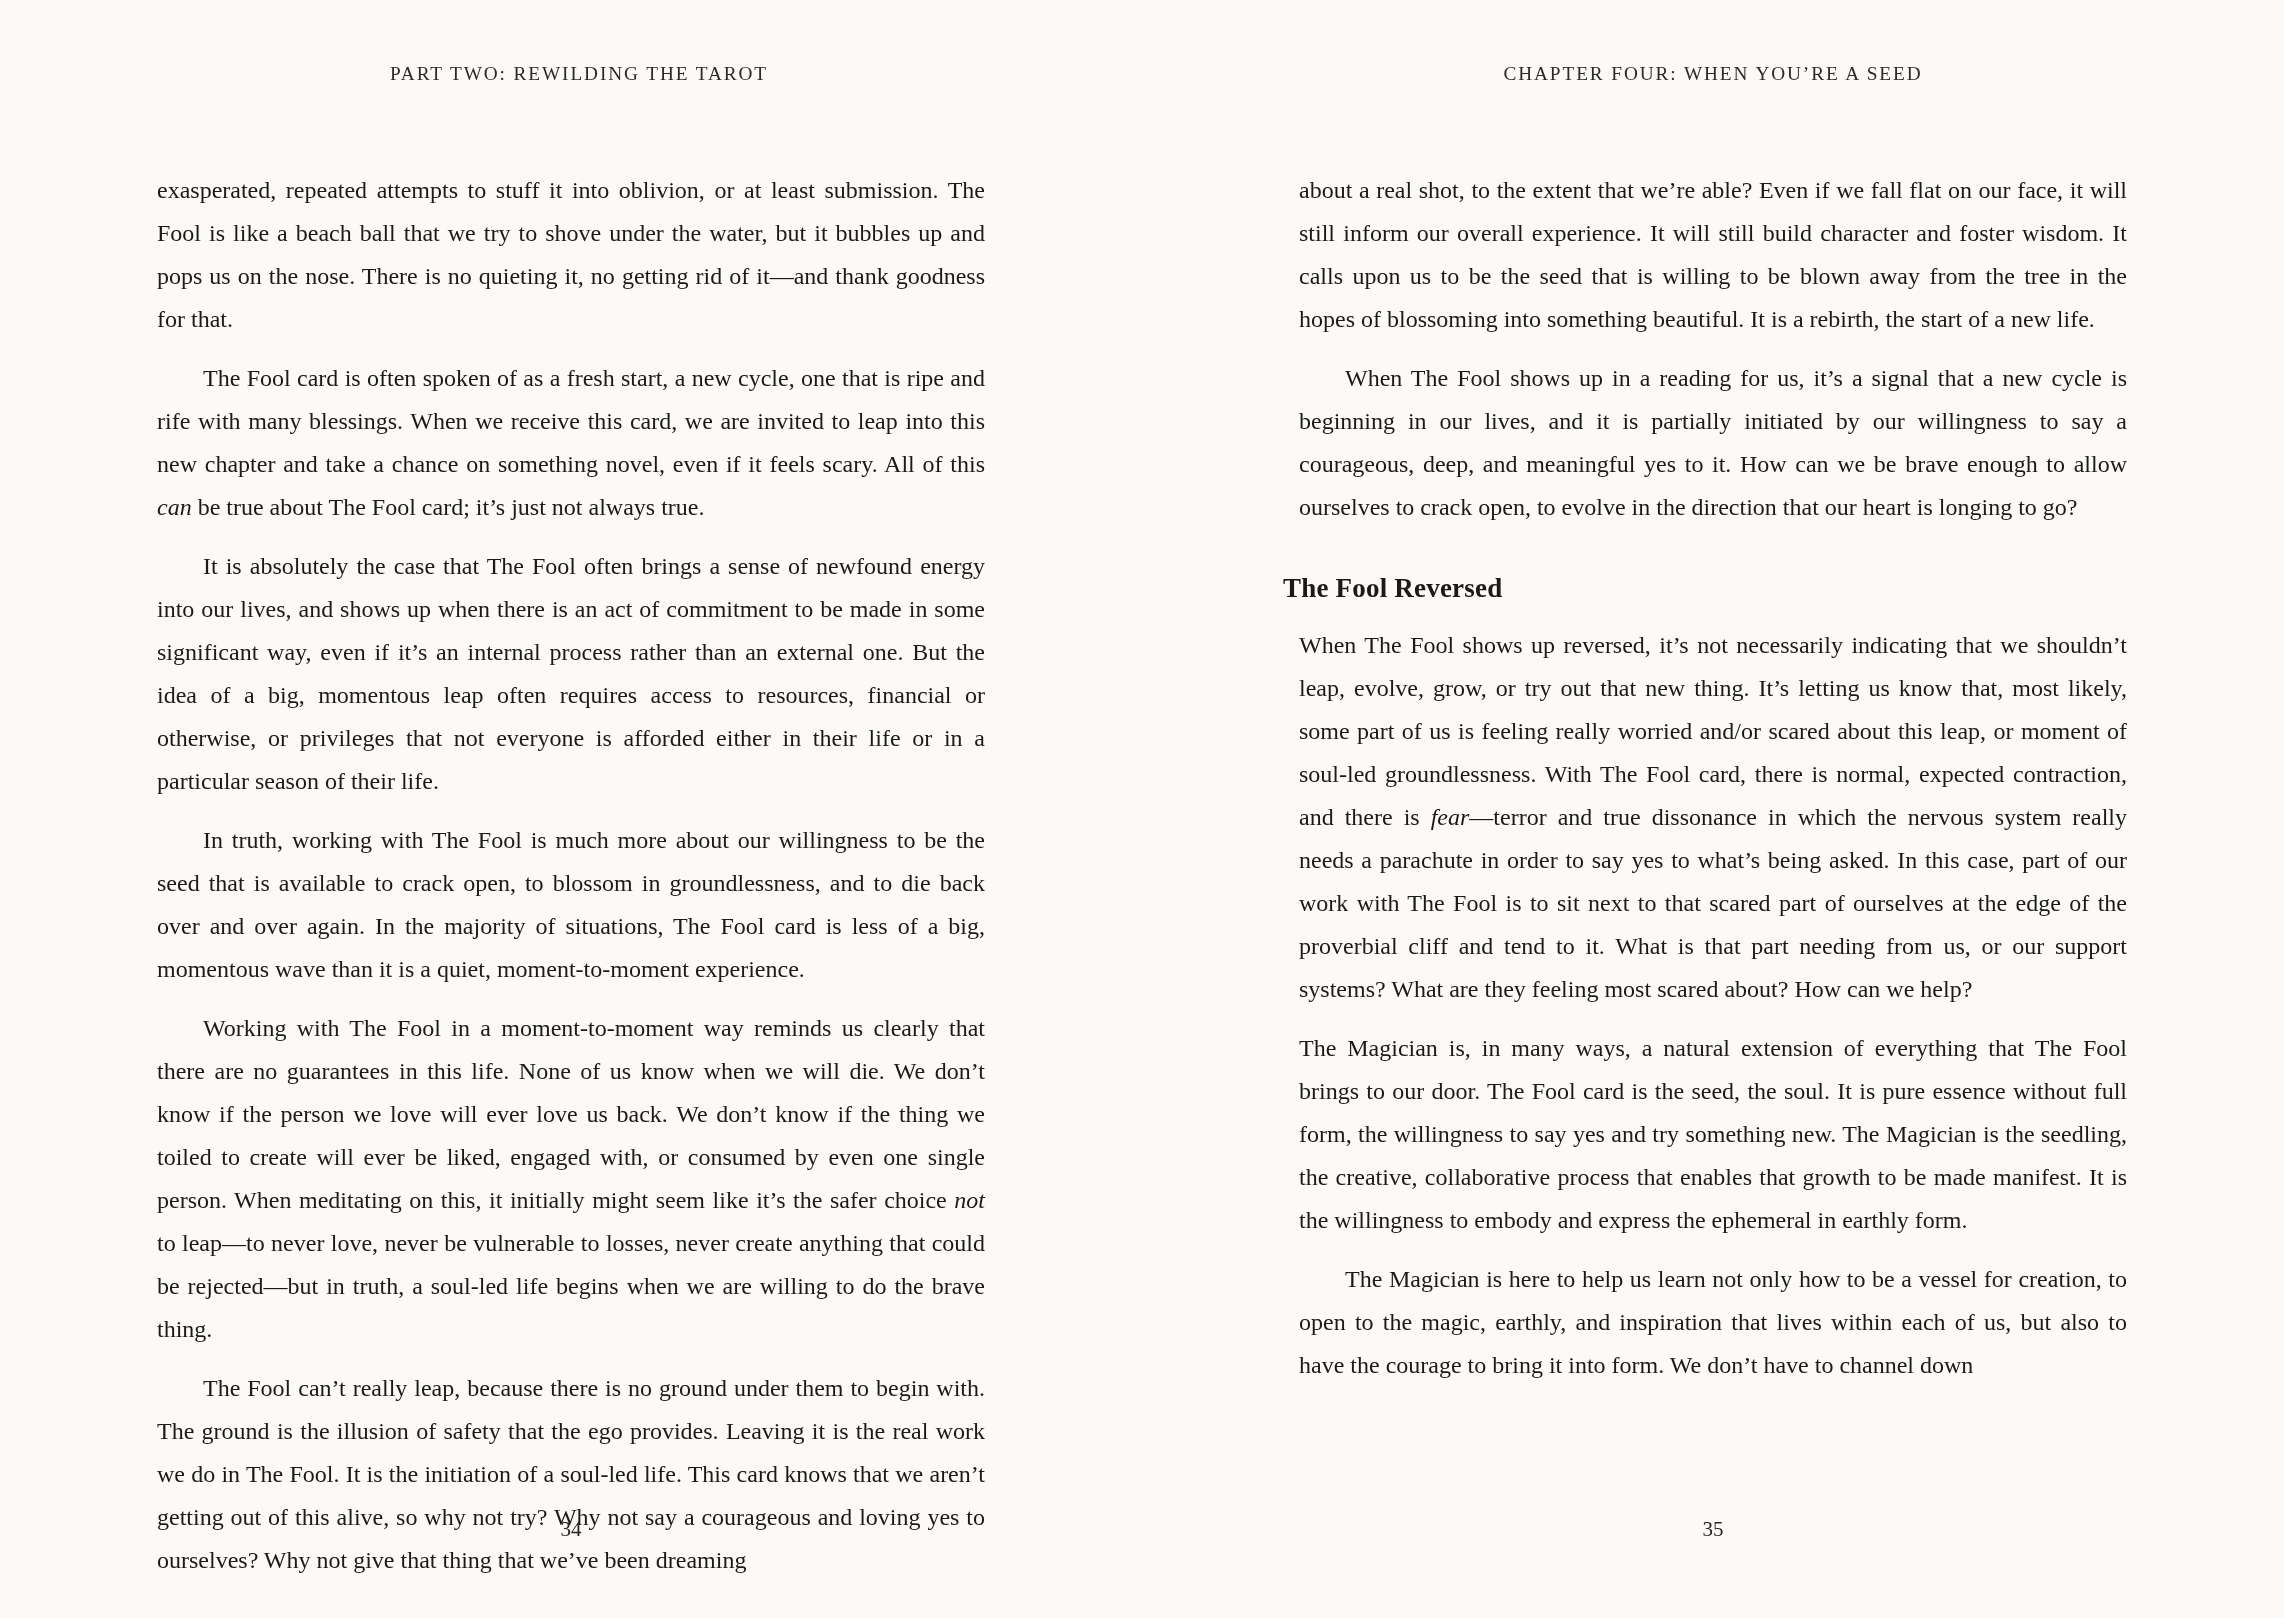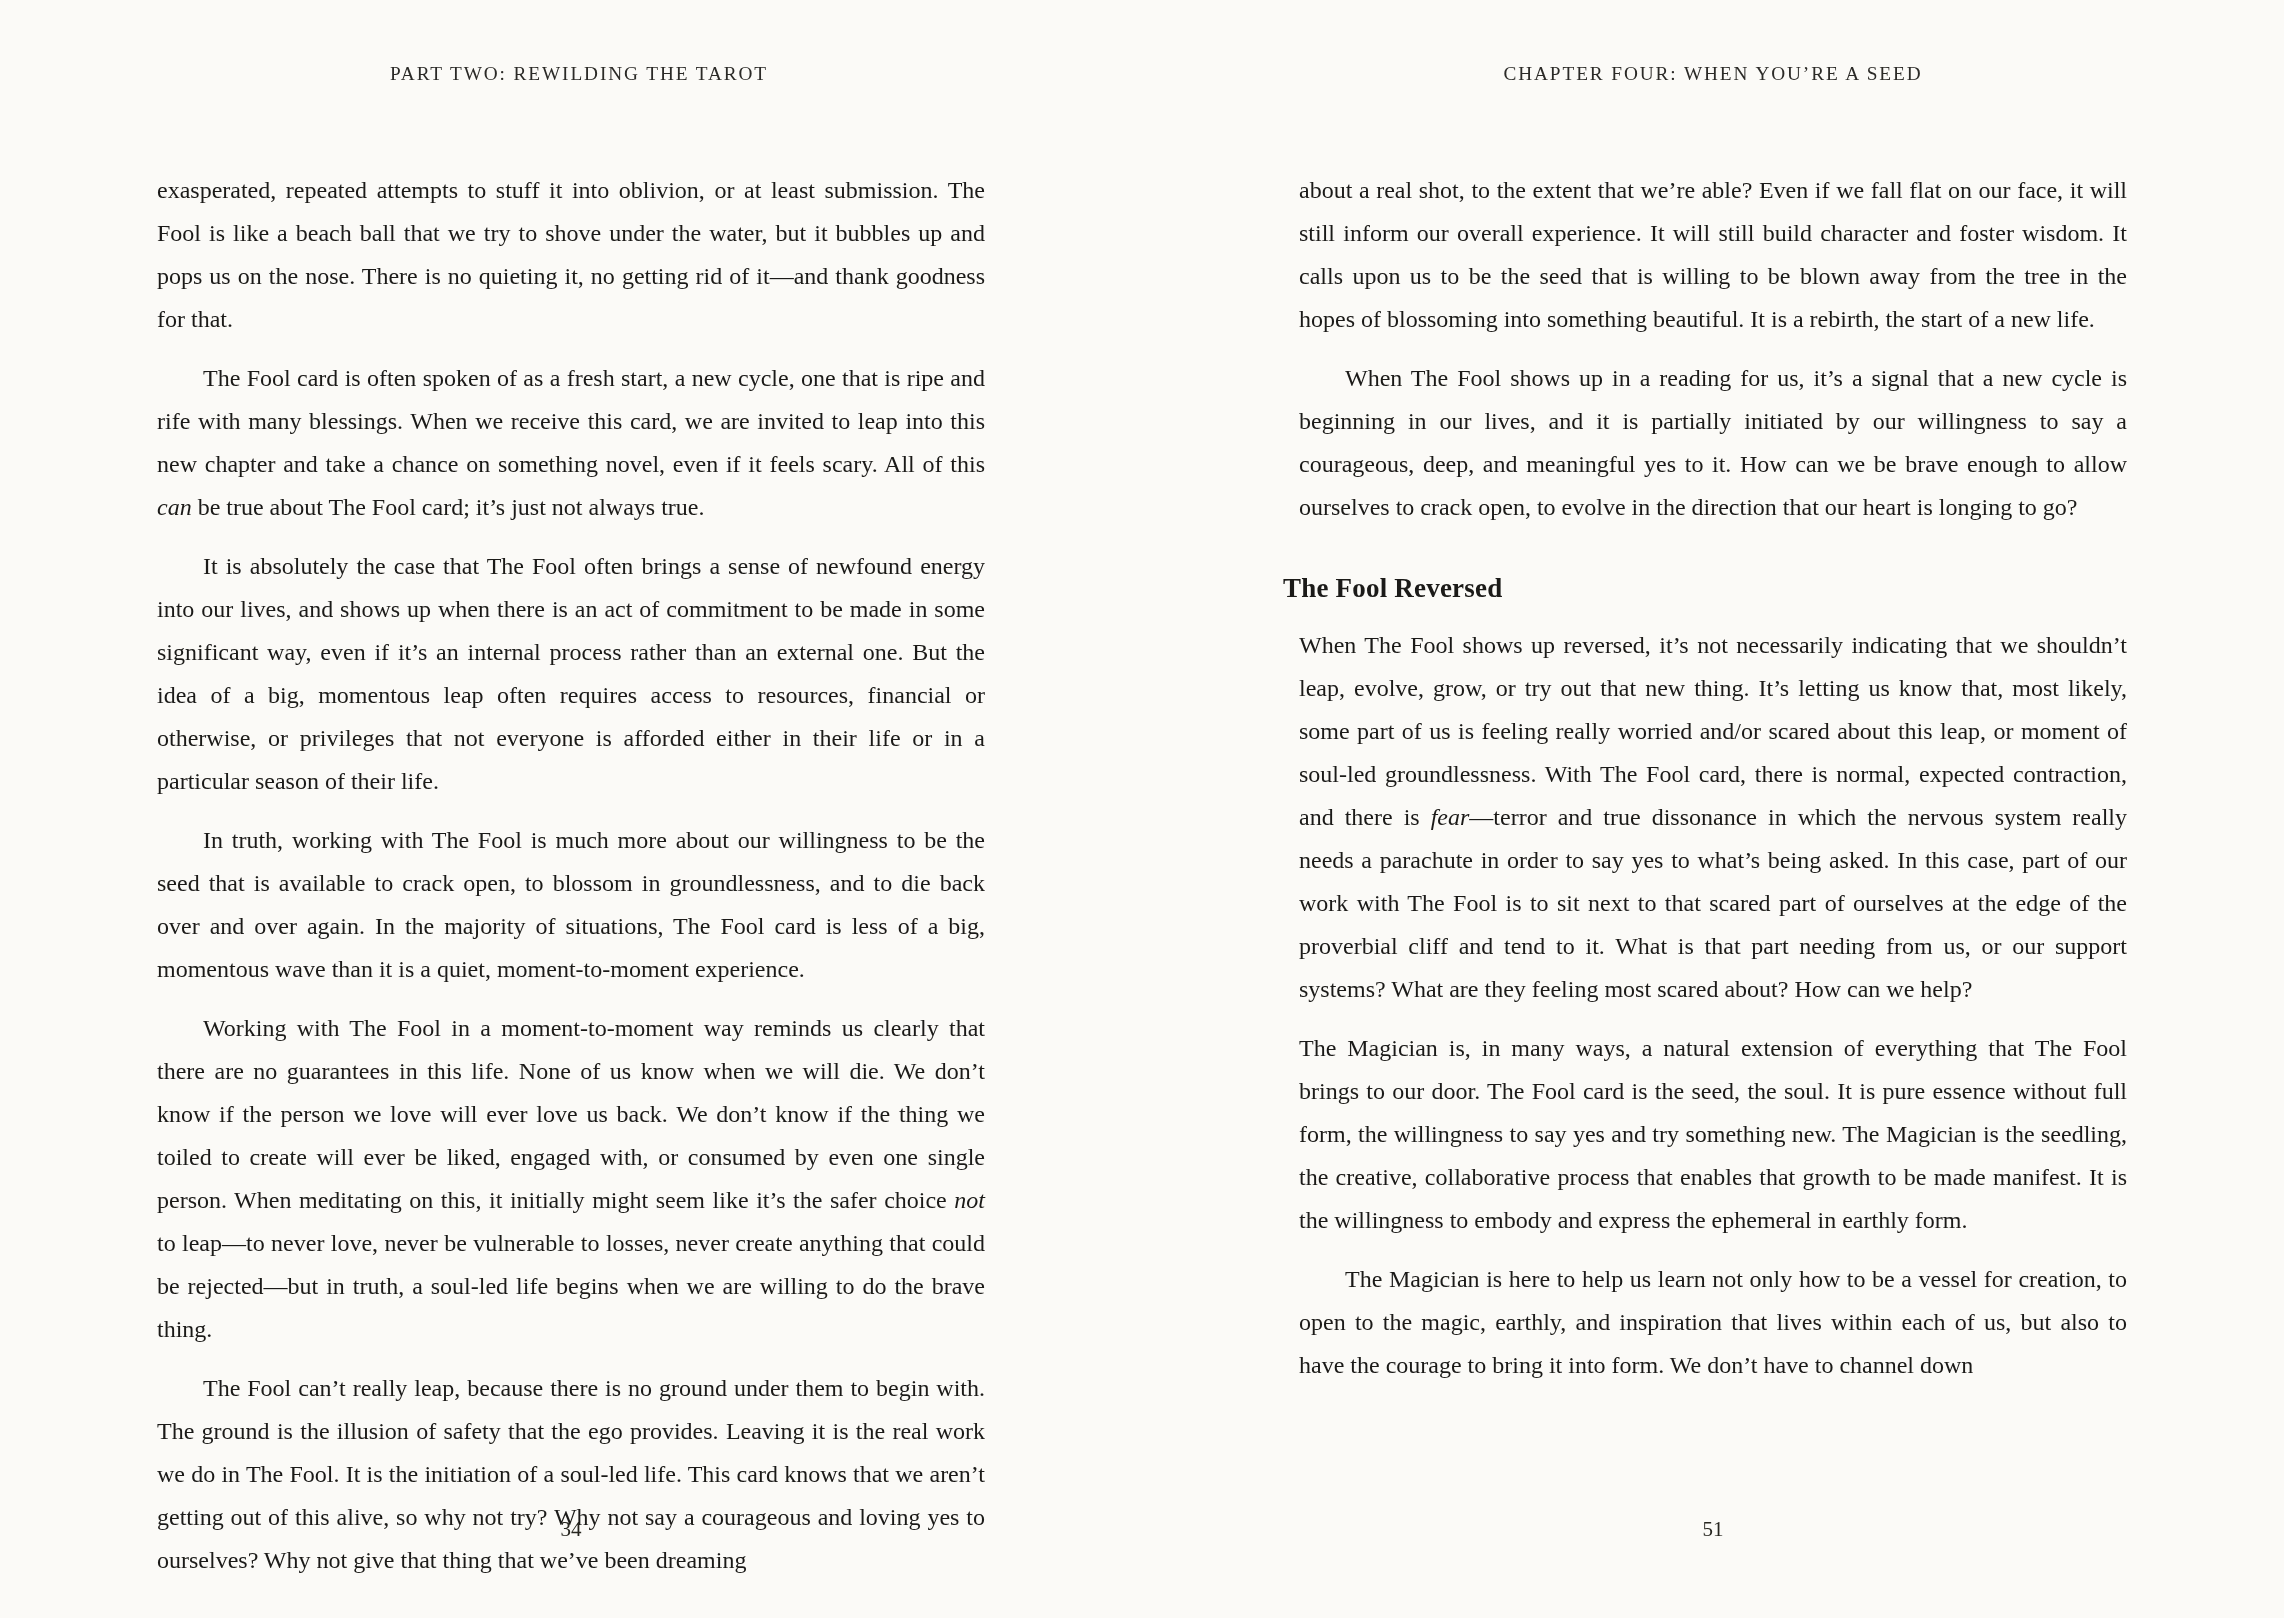--- a/index.html
+++ b/index.html
@@ -110,17 +110,17 @@
   <div class="page page-right">
     <div class="running-head">CHAPTER FOUR: WHEN YOU’RE A SEED</div>
     <div class="body-col" id="right-body">
         <p class="">about a real shot, to the extent that we’re able? Even if we fall flat on our face, it will still inform our overall experience. It will still build character and foster wisdom. It calls upon us to be the seed that is willing to be blown away from the tree in the hopes of blossoming into something beautiful. It is a rebirth, the start of a new life.</p>
         <p class="indent">When The Fool shows up in a reading for us, it’s a signal that a new cycle is beginning in our lives, and it is partially initiated by our willingness to say a courageous, deep, and meaningful yes to it. How can we be brave enough to allow ourselves to crack open, to evolve in the direction that our heart is longing to go?</p>
         <h3 class="sub-head">The Fool Reversed</h3>
         <p class="">When The Fool shows up reversed, it’s not necessarily indicating that we shouldn’t leap, evolve, grow, or try out that new thing. It’s letting us know that, most likely, some part of us is feeling really worried and/or scared about this leap, or moment of soul-led groundlessness. With The Fool card, there is normal, expected contraction, and there is <em>fear</em>—terror and true dissonance in which the nervous system really needs a parachute in order to say yes to what’s being asked. In this case, part of our work with The Fool is to sit next to that scared part of ourselves at the edge of the proverbial cliff and tend to it. What is that part needing from us, or our support systems? What are they feeling most scared about? How can we help?</p>
         <p class="">The Magician is, in many ways, a natural extension of everything that The Fool brings to our door. The Fool card is the seed, the soul. It is pure essence without full form, the willingness to say yes and try something new. The Magician is the seedling, the creative, collaborative process that enables that growth to be made manifest. It is the willingness to embody and express the ephemeral in earthly form.</p>
         <p class="indent">The Magician is here to help us learn not only how to be a vessel for creation, to open to the magic, earthly, and inspiration that lives within each of us, but also to have the courage to bring it into form. We don’t have to channel down</p>
       </div>
-    <div class="folio">51</div>
+    <div class="folio">35</div>
   </div>
 
 </div>
 
 
 </body></html>

